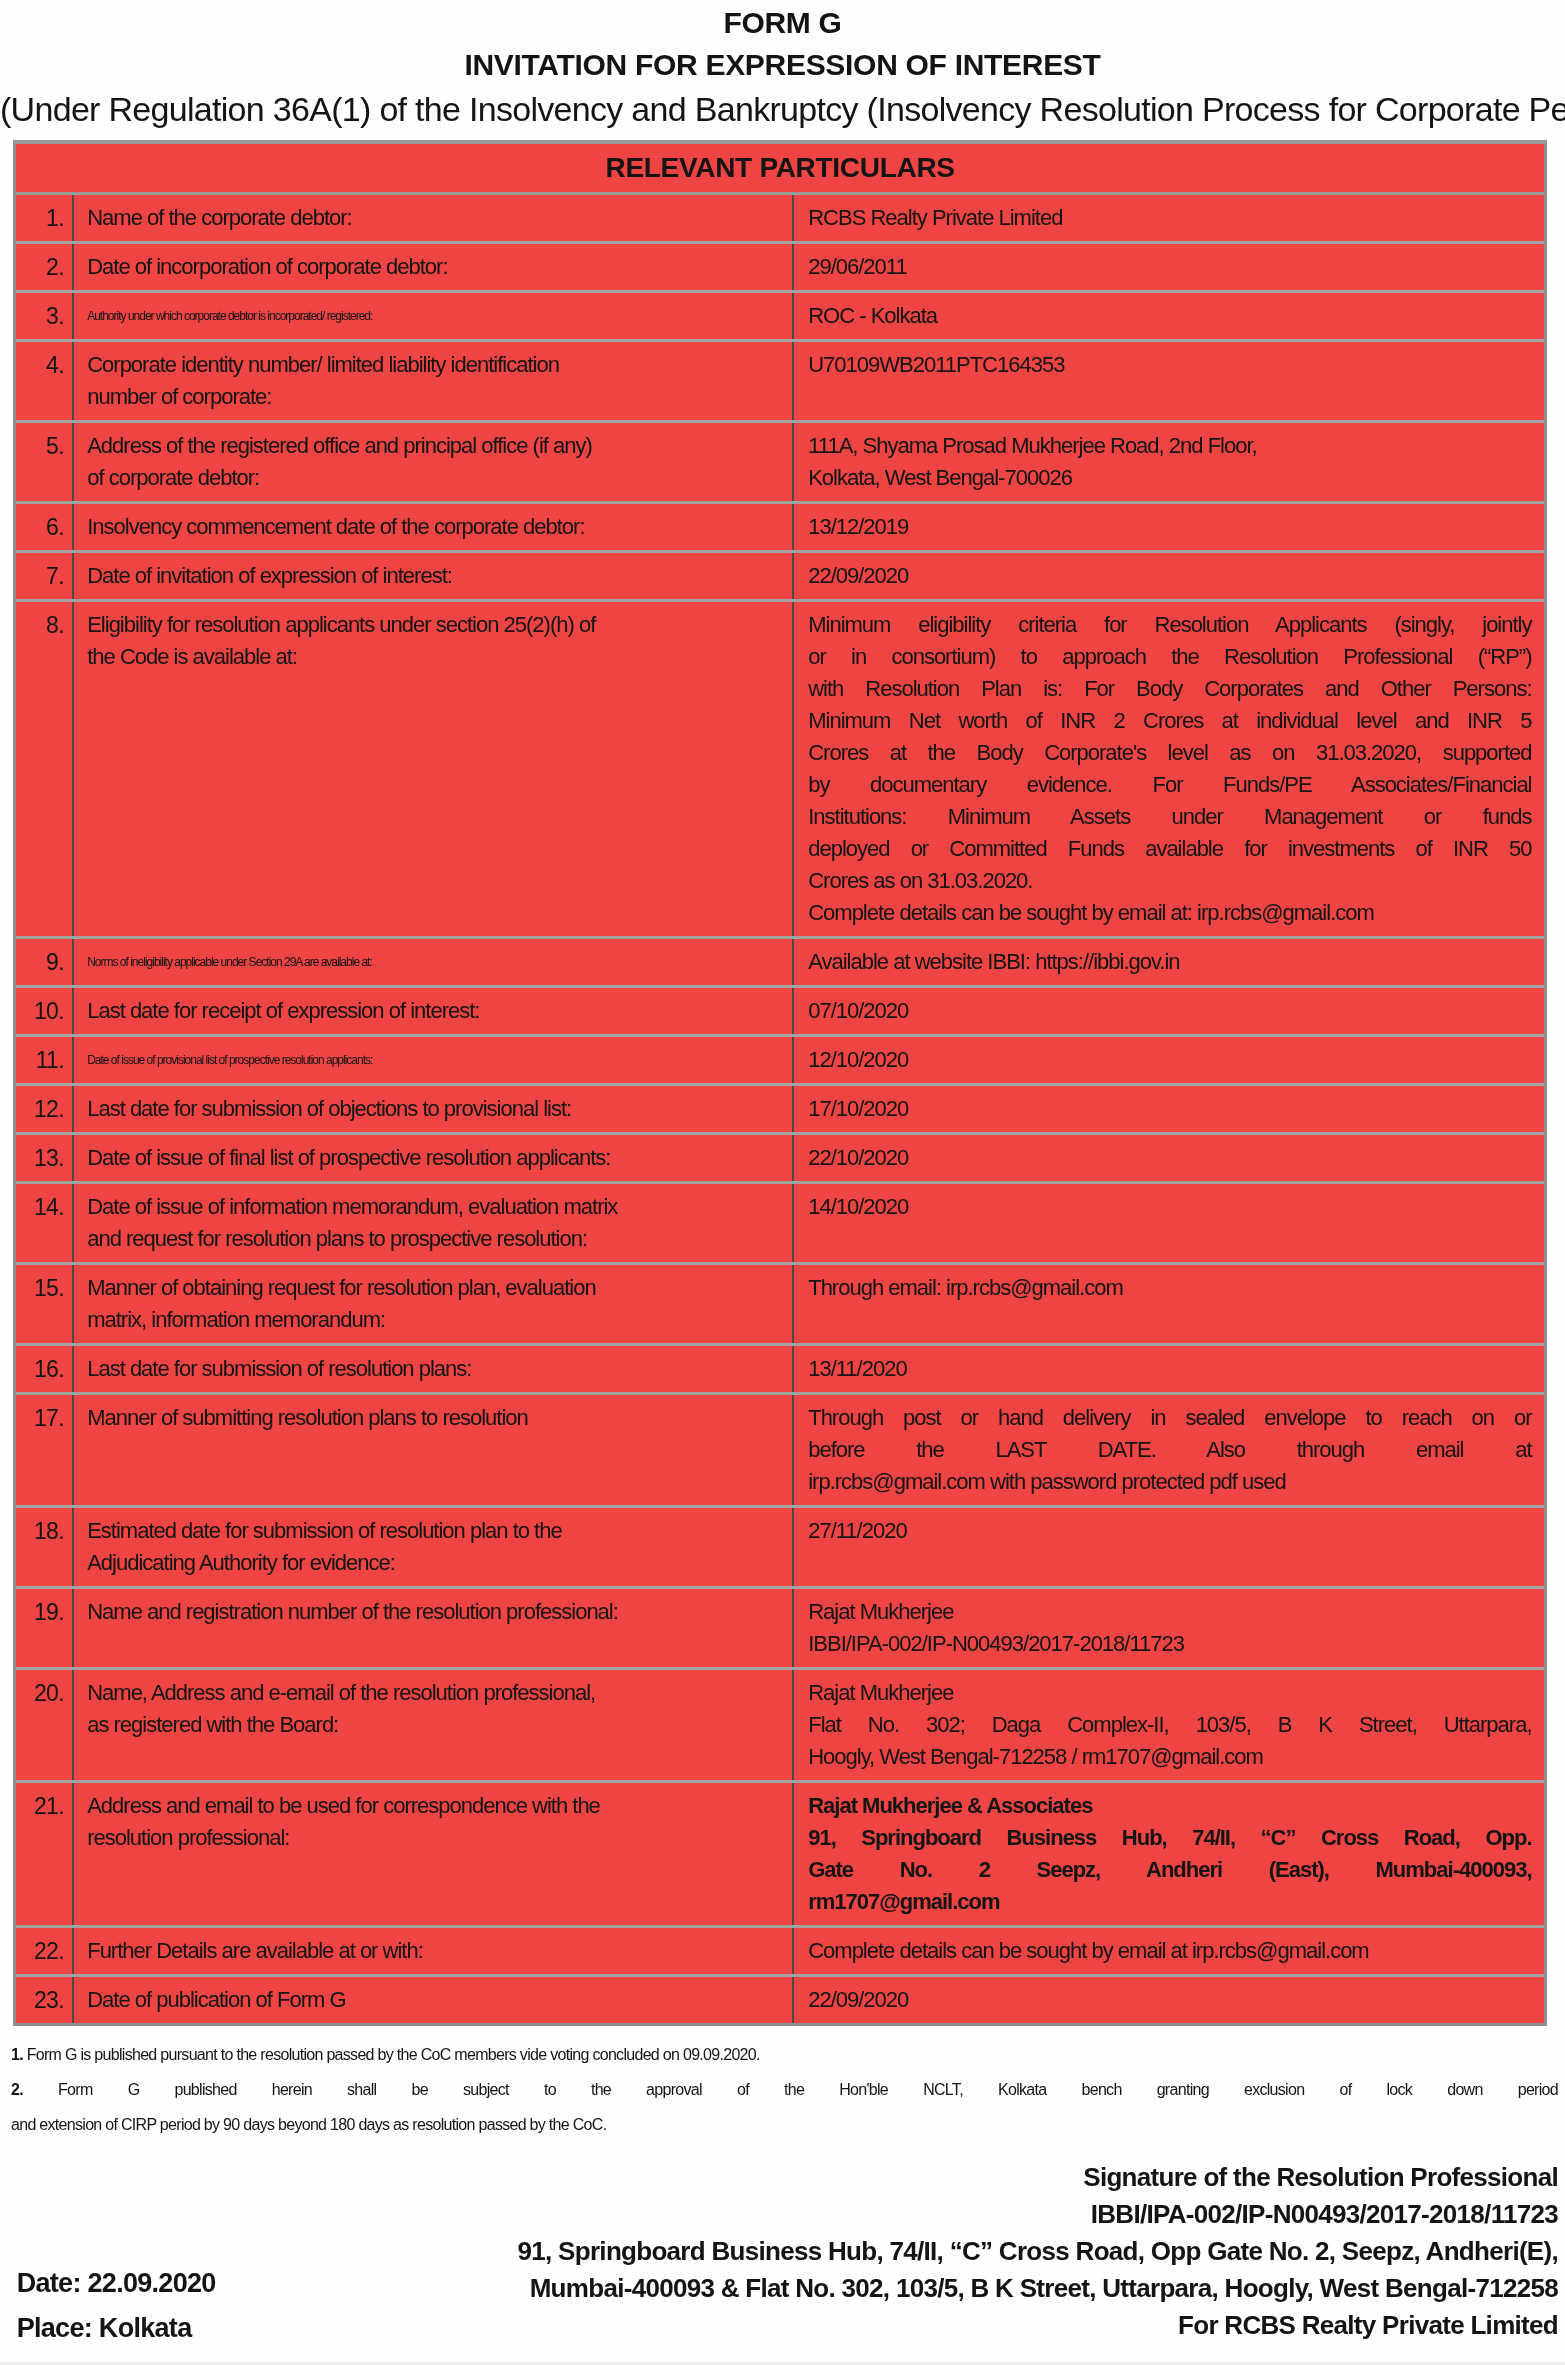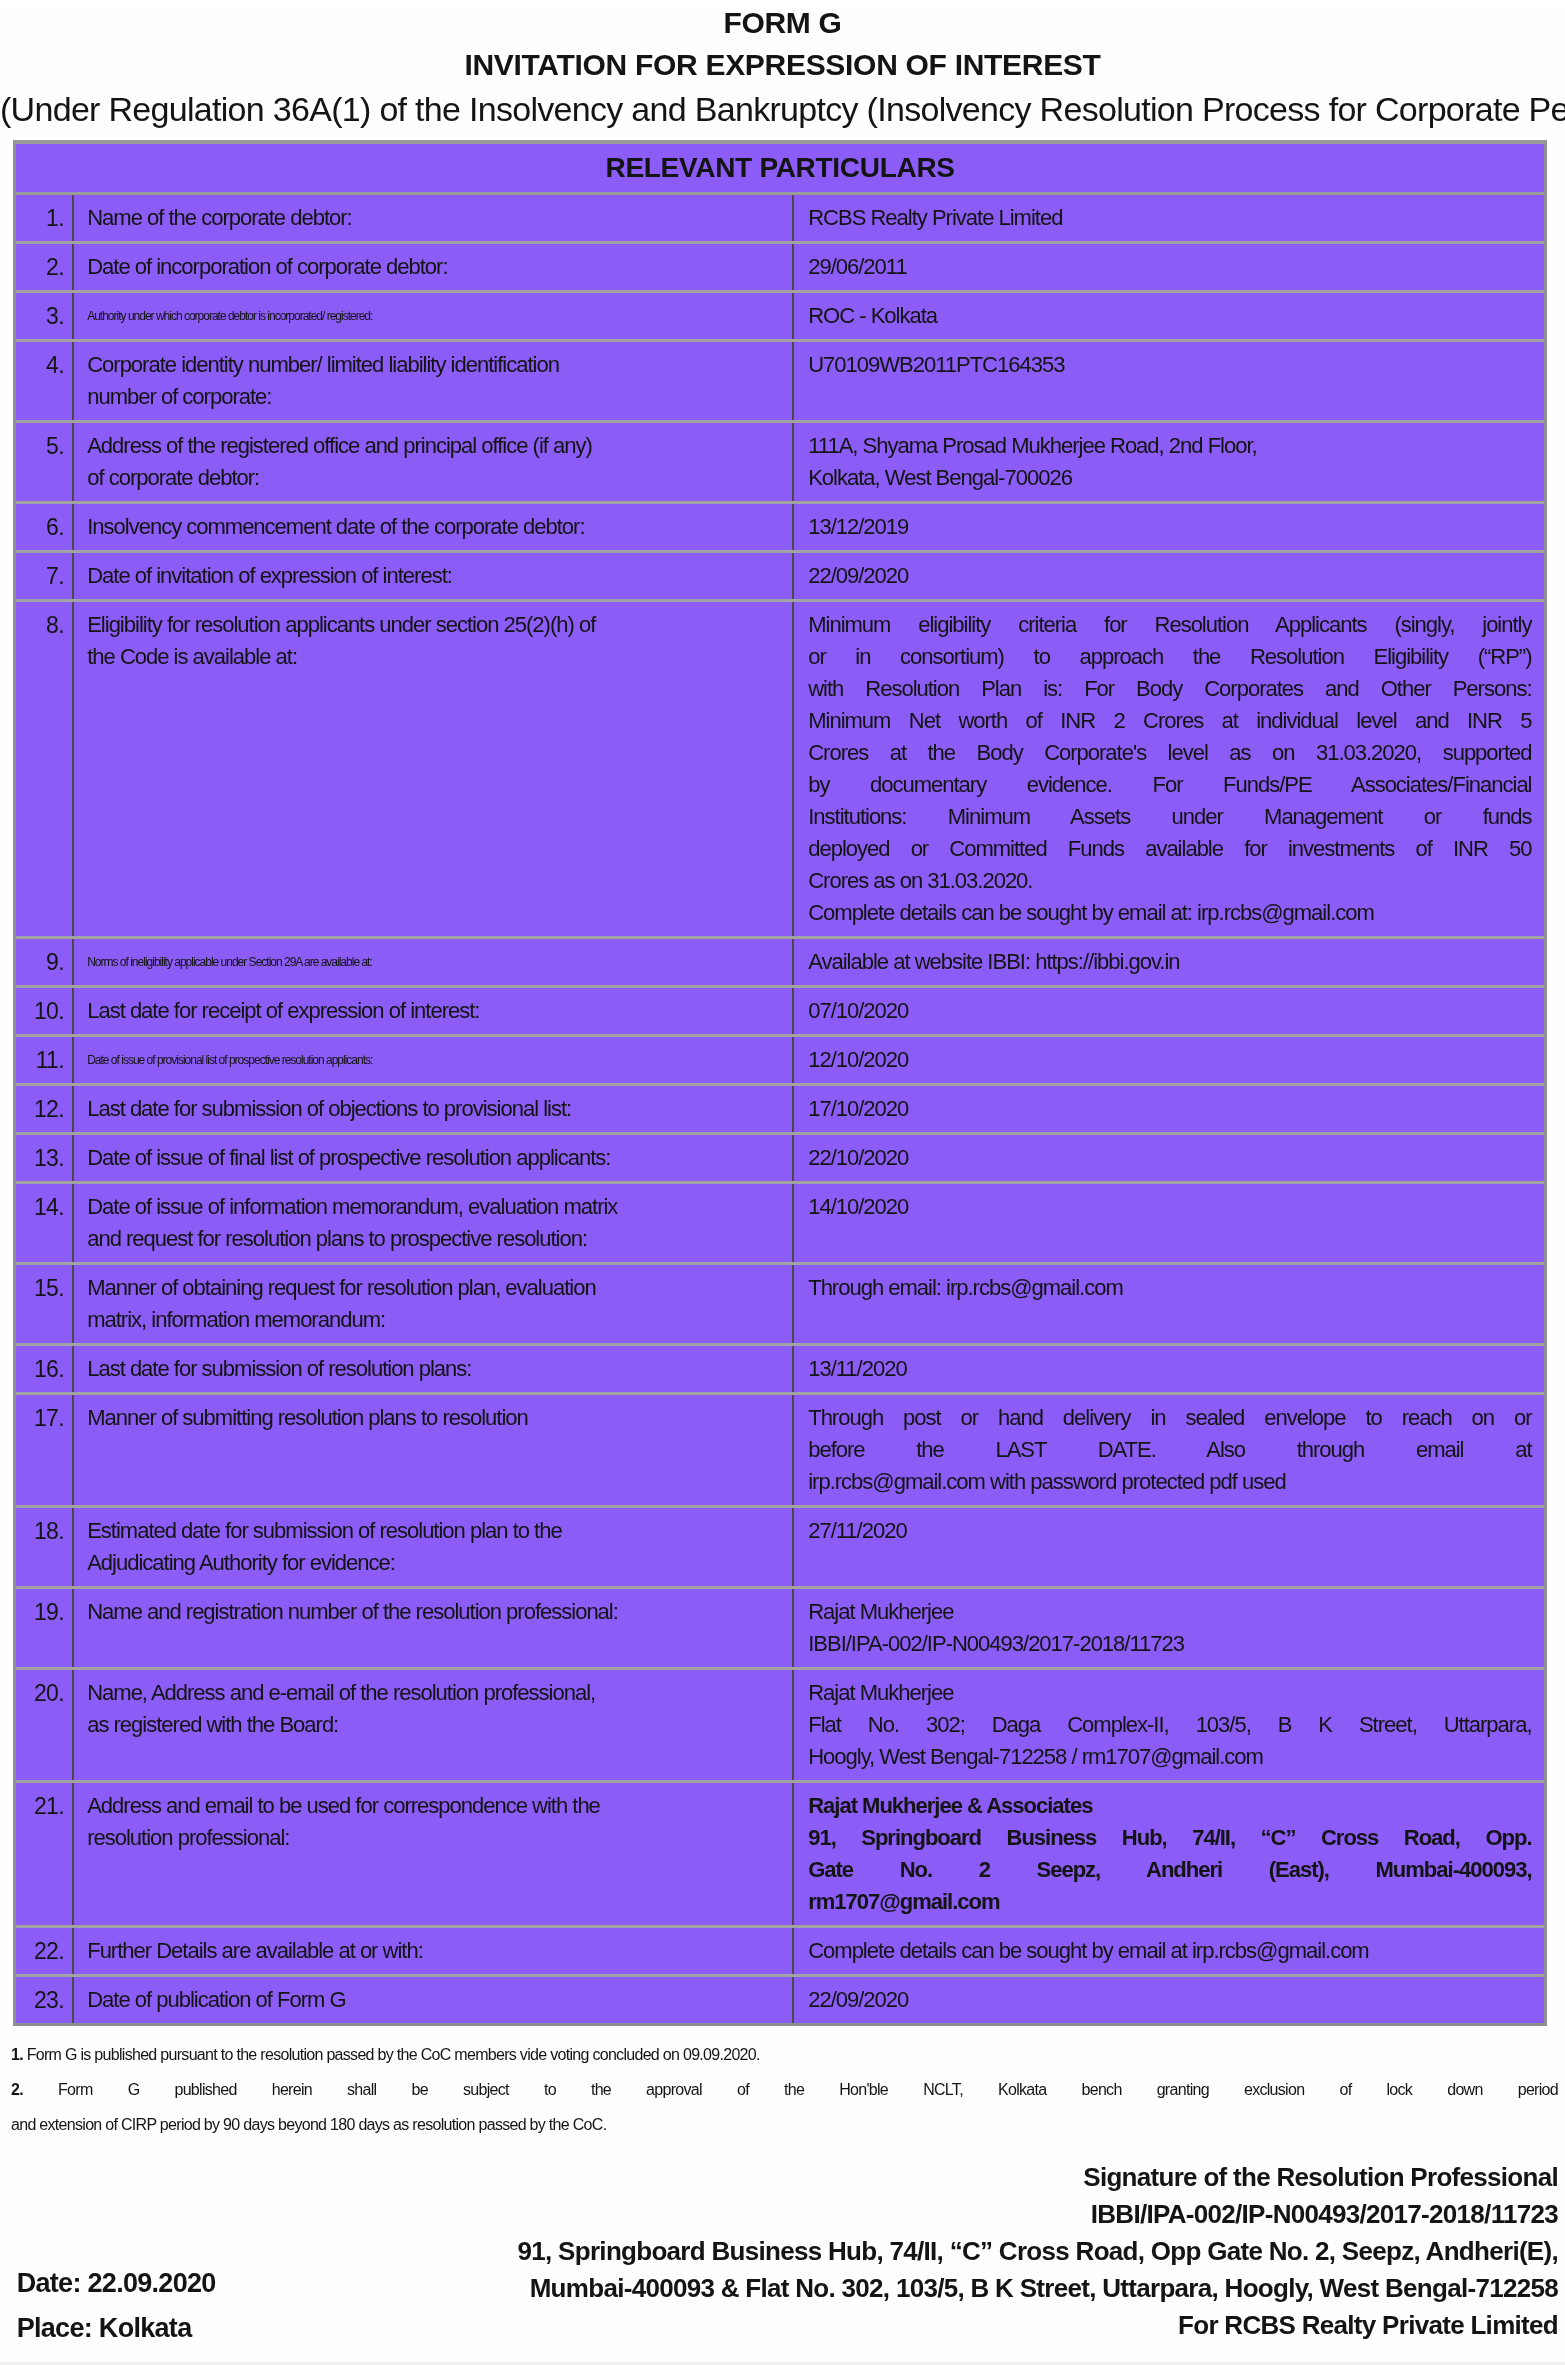--- a/index.html
+++ b/index.html
@@ -20,21 +20,21 @@
   .regline{
     text-align:center;font-size:34px;line-height:31px;letter-spacing:-0.7px;
     margin-top:12.5px;white-space:nowrap;
   }
 
   
   .doc-table{
     margin:15.3px 18px 0 13.2px;
     border:3.5px solid #8f8f8f;
     border-top:4.9px solid #9a9a9a;
-    background:#8b5cf6;
+    background:#ef4444;
   }
   .thead{
     text-align:center;font-weight:bold;font-size:28px;line-height:32px;
     letter-spacing:-0.3px;padding:7.6px 0 8.3px 0;
     border-bottom:3.5px solid #9b9b9b;
   }
   .trow{display:flex;border-bottom:3.5px solid #a2a2a2;}
   .trow:last-child{border-bottom:none;}
   .cell{box-sizing:border-box;overflow:hidden;}
   .cell.numc{
@@ -159,21 +159,21 @@
           </div>
         </div>
         <div class="trow">
           <div class="cell numc">8.</div>
           <div class="cell labelc">
             <div class="ln">Eligibility for resolution applicants under section 25(2)(h) of</div>
             <div class="ln">the Code is available at:</div>
           </div>
           <div class="cell valuec">
             <div class="ln jl">Minimum eligibility criteria for Resolution Applicants (singly, jointly</div>
-            <div class="ln jl">or in consortium) to approach the Resolution Eligibility (“RP”)</div>
+            <div class="ln jl">or in consortium) to approach the Resolution Professional (“RP”)</div>
             <div class="ln jl">with Resolution Plan is: For Body Corporates and Other Persons:</div>
             <div class="ln jl">Minimum Net worth of INR 2 Crores at individual level and INR 5</div>
             <div class="ln jl">Crores at the Body Corporate's level as on 31.03.2020, supported</div>
             <div class="ln jl">by documentary evidence. For Funds/PE Associates/Financial</div>
             <div class="ln jl">Institutions: Minimum Assets under Management or funds</div>
             <div class="ln jl">deployed or Committed Funds available for investments of INR 50</div>
             <div class="ln">Crores as on 31.03.2020.</div>
             <div class="ln">Complete details can be sought by email at: irp.rcbs@gmail.com</div>
           </div>
         </div>

